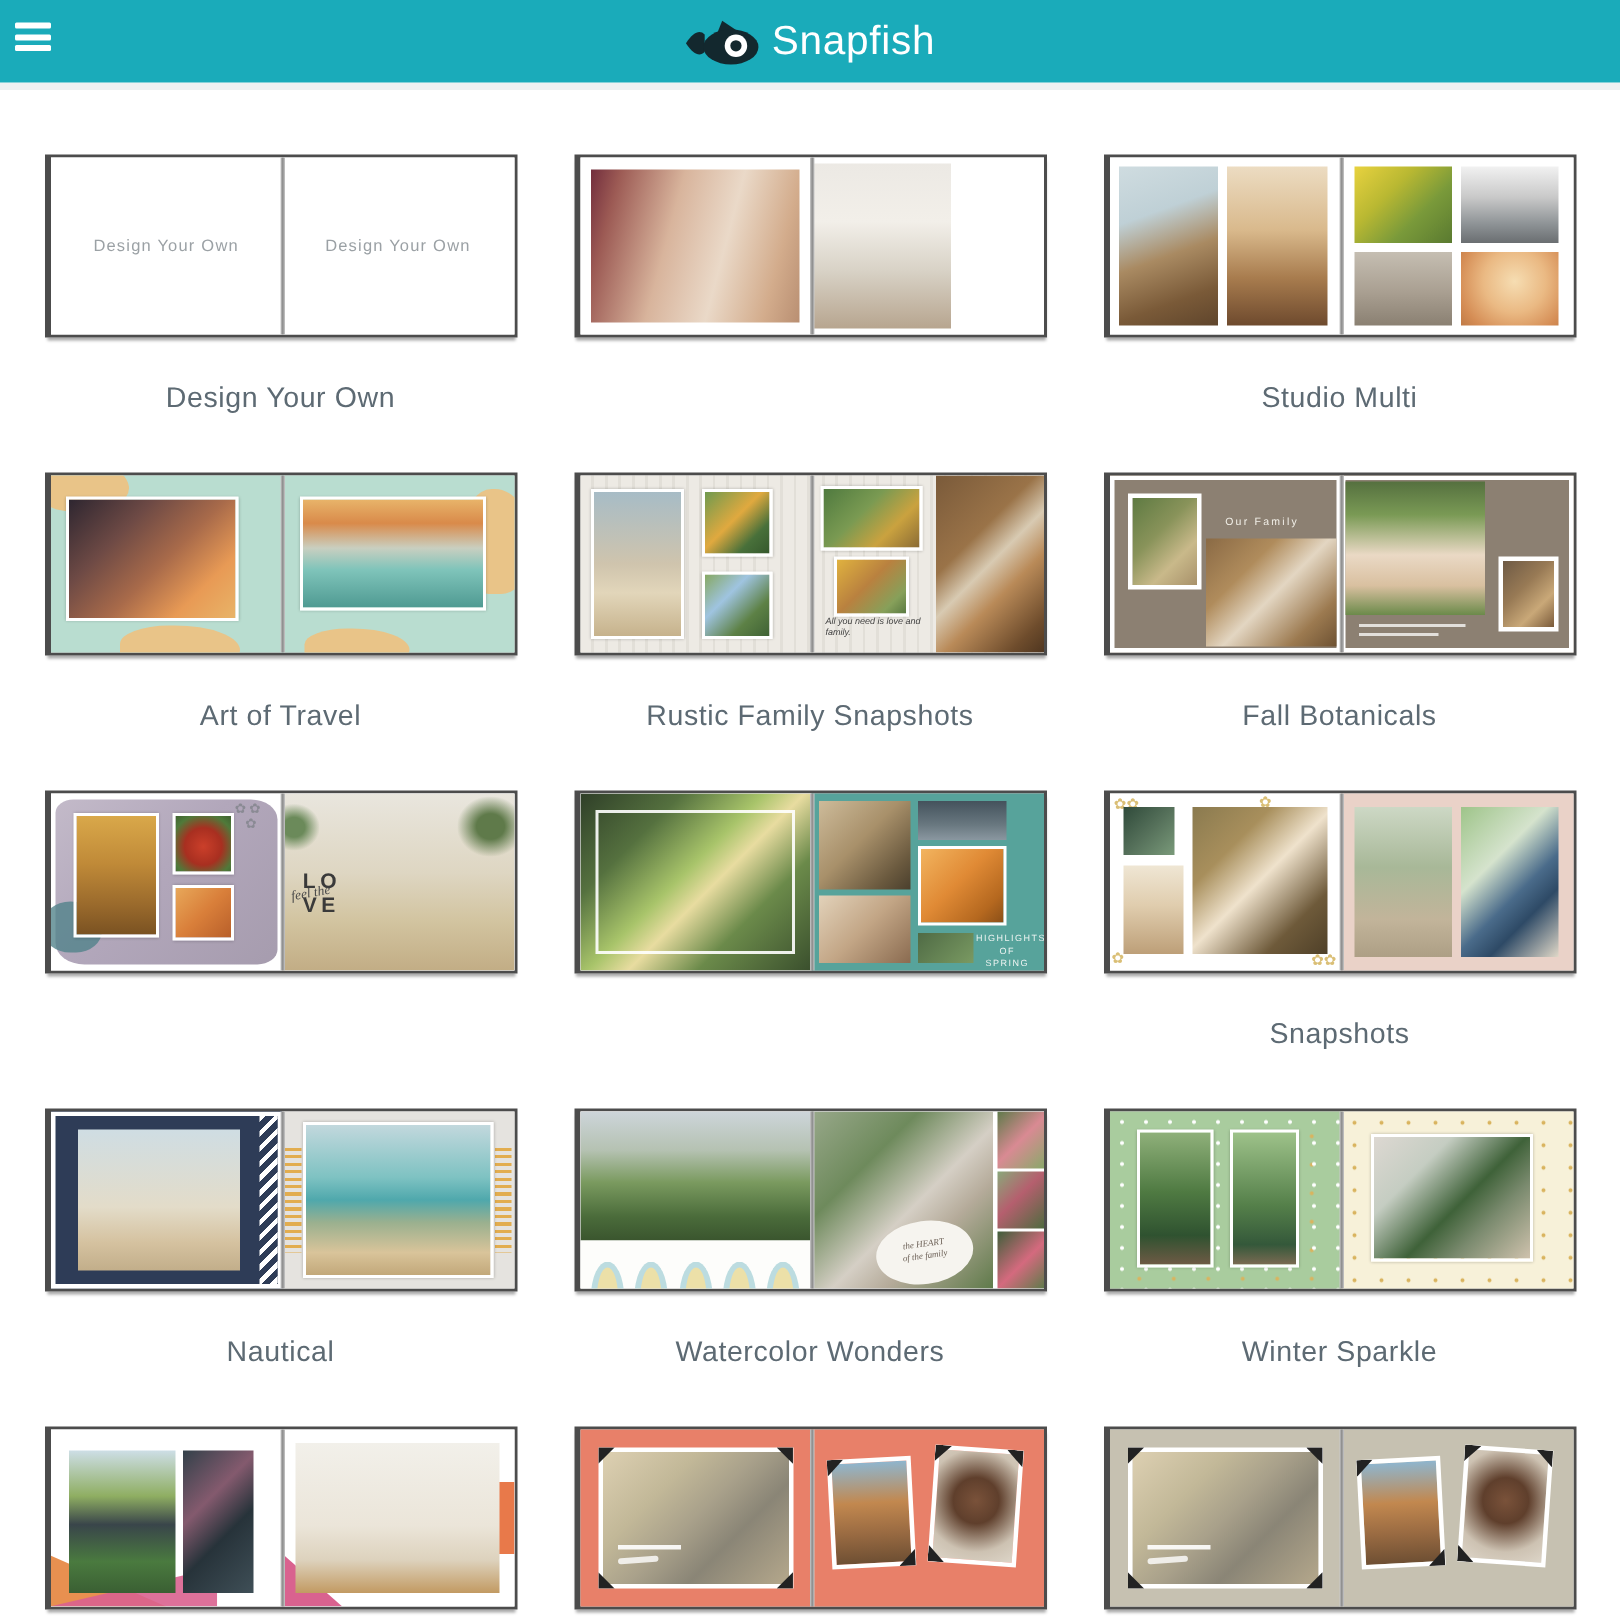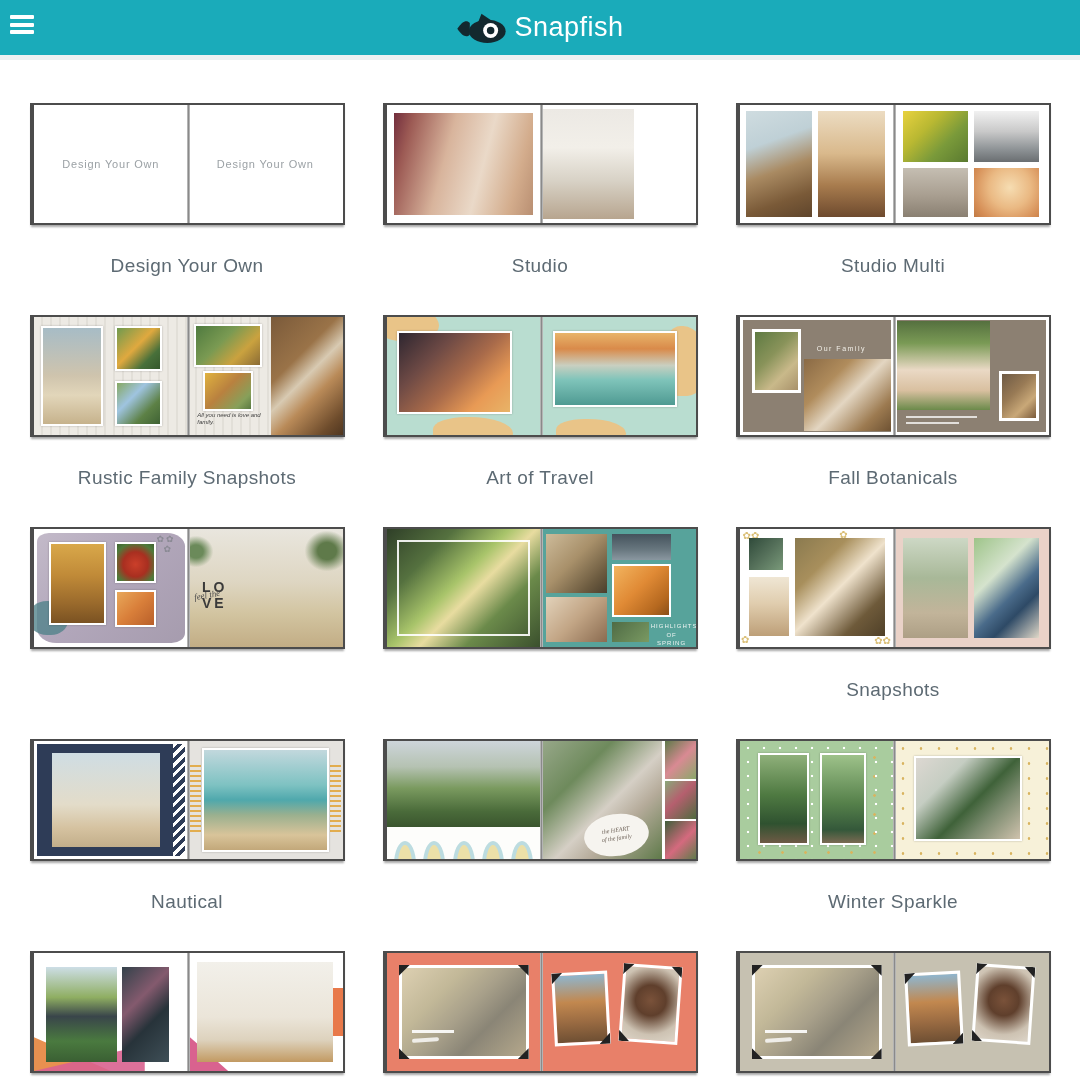--- a/index.html
+++ b/index.html
@@ -286,73 +286,72 @@
   <div class="card">
     <div class="book t-studio">
       <div class="page">
         <div class="ph pL"></div>
       </div>
       <div class="page">
         <div class="ph pR"></div>
       </div>
       <div class="spine"></div>
     </div>
-    <div class="label">Studio</div>
   </div>
 
   <div class="card">
     <div class="book t-multi">
       <div class="page">
         <div class="ph a1"></div>
         <div class="ph a2"></div>
       </div>
       <div class="page">
         <div class="ph b1"></div>
         <div class="ph b2"></div>
         <div class="ph b3"></div>
         <div class="ph b4"></div>
       </div>
       <div class="spine"></div>
     </div>
     <div class="label">Studio Multi</div>
   </div>
 
   <div class="card">
+    <div class="book t-travel">
+      <div class="page">
+        <div class="blob" style="left:-8px;top:-10px;width:60px;height:34px"></div>
+        <div class="blob" style="left:30%;bottom:-12px;width:80px;height:30px"></div>
+        <div class="ph pL wb"></div>
+      </div>
+      <div class="page">
+        <div class="blob" style="right:-12px;top:8%;width:46px;height:70px"></div>
+        <div class="blob" style="left:10%;bottom:-10px;width:70px;height:26px"></div>
+        <div class="ph pR wb"></div>
+      </div>
+      <div class="spine"></div>
+    </div>
+    <div class="label">Art of Travel</div>
+  </div>
+
+  <div class="card">
     <div class="book t-rustic">
       <div class="page">
         <div class="ph r1 wb"></div>
         <div class="ph r2 wb"></div>
         <div class="ph r3 wb"></div>
       </div>
       <div class="page">
         <div class="ph r6"></div>
         <div class="ph r4 wb"></div>
         <div class="ph r5 wb"></div>
         <div class="cap">All you need is love and family.</div>
       </div>
       <div class="spine"></div>
     </div>
     <div class="label">Rustic Family Snapshots</div>
-  </div>
-
-  <div class="card">
-    <div class="book t-travel">
-      <div class="page">
-        <div class="blob" style="left:-8px;top:-10px;width:60px;height:34px"></div>
-        <div class="blob" style="left:30%;bottom:-12px;width:80px;height:30px"></div>
-        <div class="ph pL wb"></div>
-      </div>
-      <div class="page">
-        <div class="blob" style="right:-12px;top:8%;width:46px;height:70px"></div>
-        <div class="blob" style="left:10%;bottom:-10px;width:70px;height:26px"></div>
-        <div class="ph pR wb"></div>
-      </div>
-      <div class="spine"></div>
-    </div>
-    <div class="label">Art of Travel</div>
   </div>
 
   <div class="card">
     <div class="book t-fall">
       <div class="page">
         <div class="ph f1"></div>
         <span class="fcap">Our Family</span>
         <div class="ph f2"></div>
       </div>
       <div class="page">
@@ -466,20 +465,21 @@
           <span>of the family</span>
         </div>
         <div class="col">
           <div class="k1"></div>
           <div class="k2"></div>
           <div class="k3"></div>
         </div>
       </div>
       <div class="spine"></div>
     </div>
+    <div class="label">Watercolor Wonders</div>
   </div>
 
   <div class="card">
     <div class="book t-wint">
       <div class="page pgL">
         <div class="ph v1 wb"></div>
         <div class="ph v2 wb"></div>
       </div>
       <div class="page pgR">
         <div class="ph v3 wb"></div>

